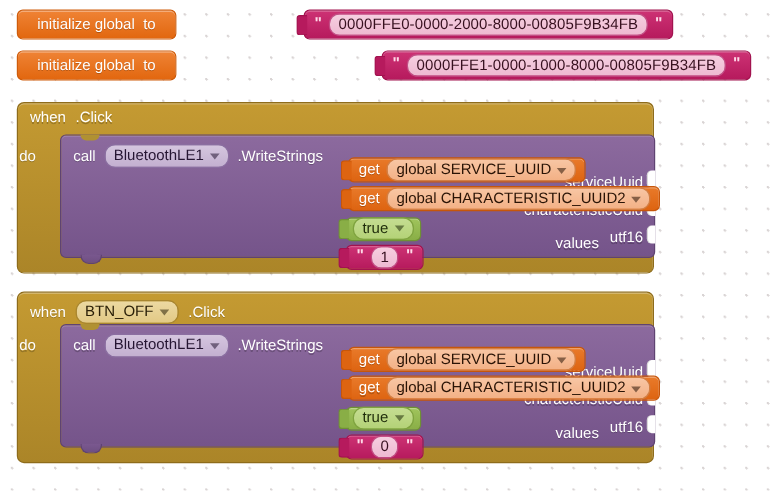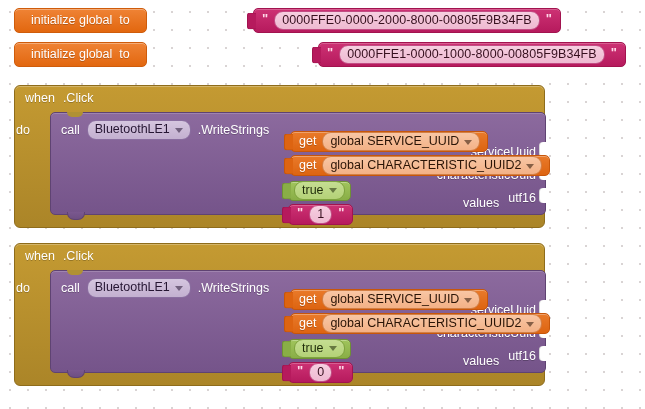--- a/index.html
+++ b/index.html
@@ -317,20 +317,24 @@
     <span class="quote">"</span>
     <span class="field">
       <span>1</span>
     </span>
     <span class="quote">"</span>
   </div>
 
   <div class="blk event" style="left:14px; top:243px; width:531px; height:143px;">
     <div class="hdr">
       <span class="label">when</span>
+      <span class="field">
+        <span>BTN_OFF</span>
+        <span class="caret"></span>
+      </span>
       <span class="label">.Click</span>
     </div>
     <div class="do" style="top:37px;">do</div>
 
     <div class="blk call" style="left:35px; top:26px; width:496px; height:103px;">
       <div class="notch"></div>
       <div class="hdr">
         <span class="label">call</span>
         <span class="field">
           <span>BluetoothLE1</span>

